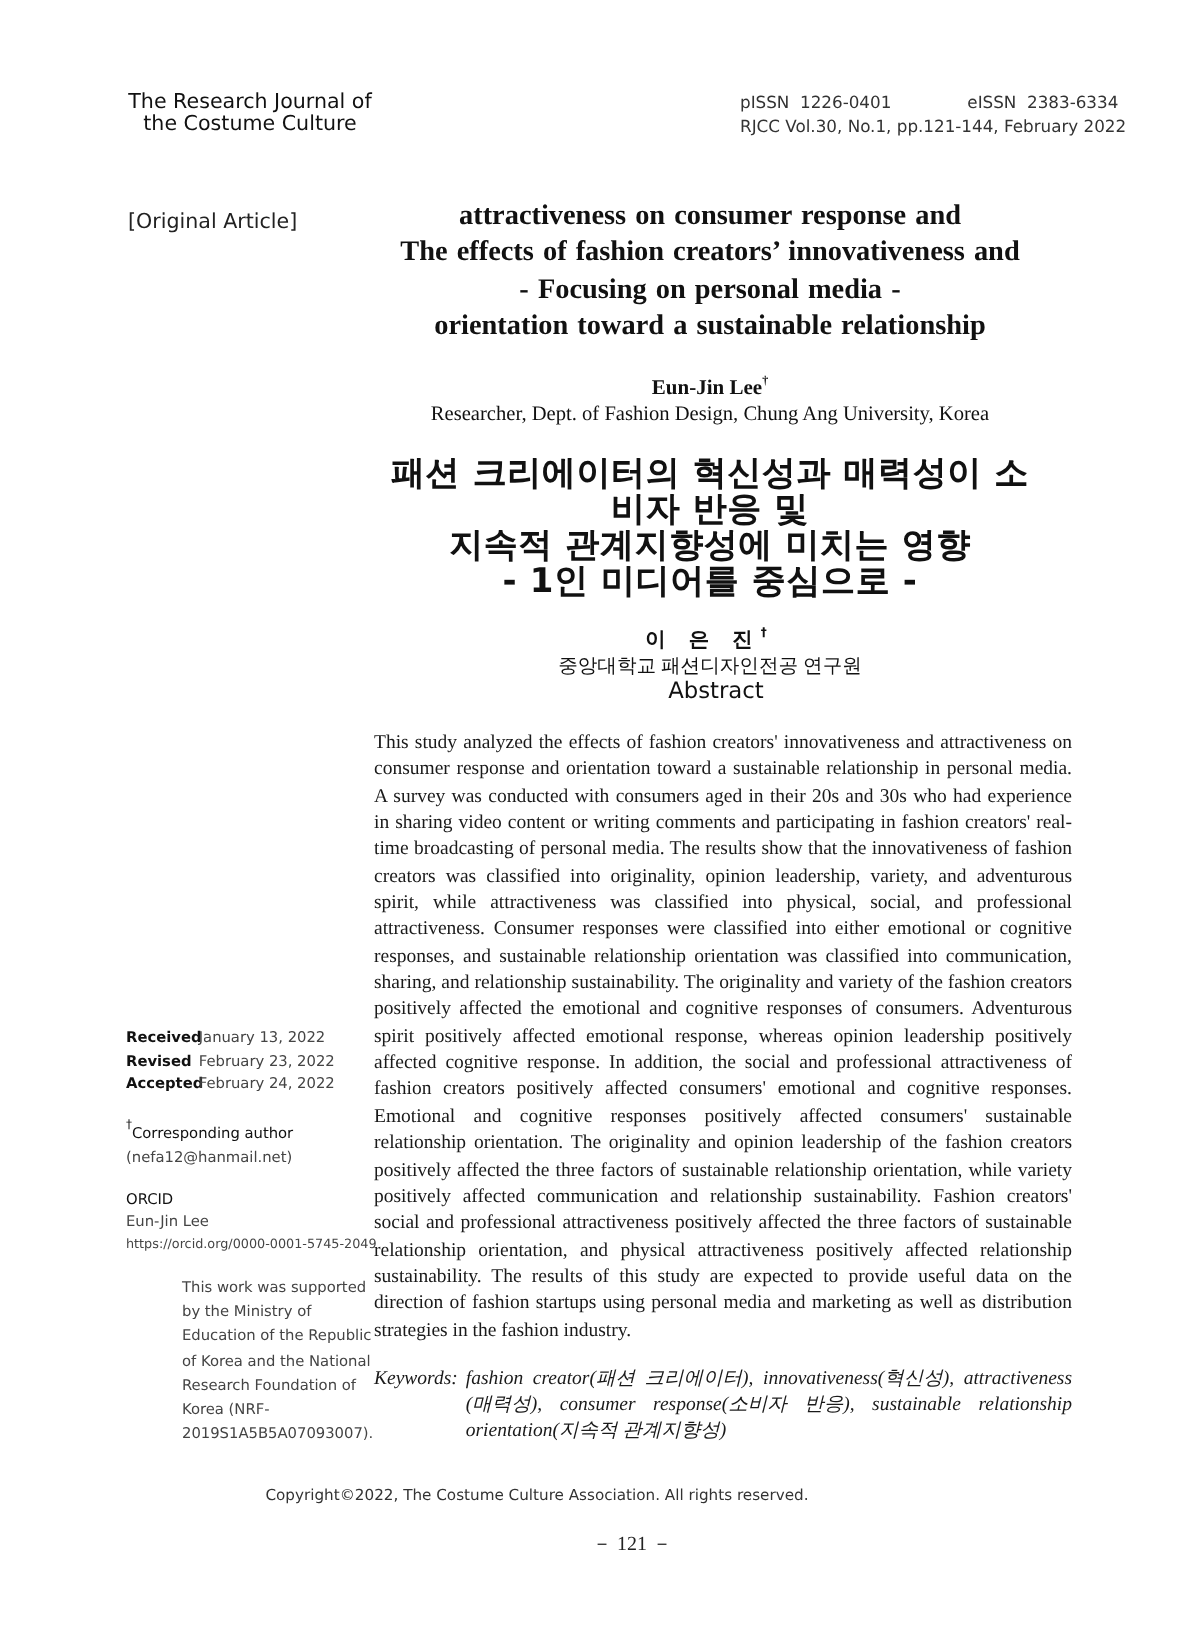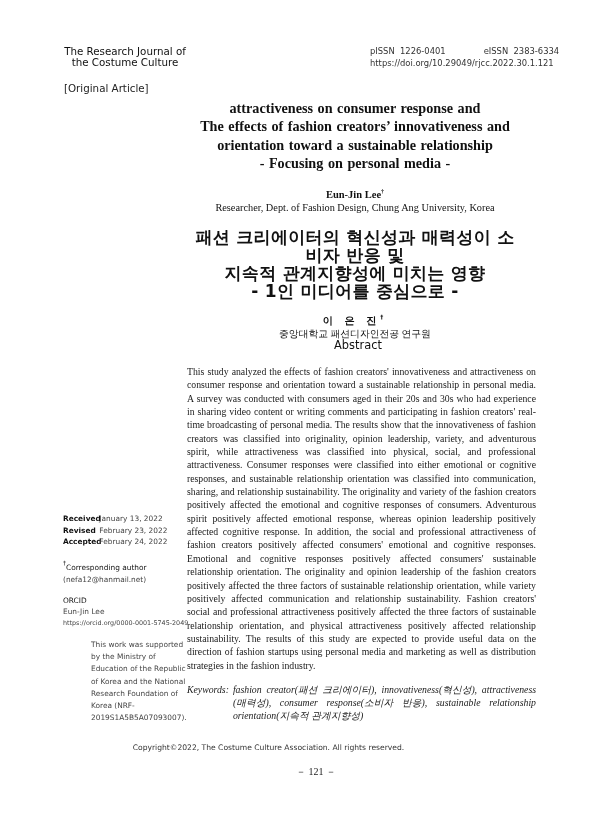--- a/index.html
+++ b/index.html
@@ -6,21 +6,21 @@
   body { width: 600px; height: 821px; position: relative; overflow: hidden; color: #111; }
   .sans { font-family: "DejaVu Sans", "Liberation Sans", sans-serif; }
   .serif { font-family: "Liberation Serif", "DejaVu Serif", serif; }
 
   #journal-name { position: absolute; left: 55px; top: 46px; width: 140px; text-align: center;
     font-size: 10.3px; line-height: 11px; color: #111; }
   #issn-block { position: absolute; left: 370px; top: 45px; width: 230px; font-size: 8.4px; line-height: 12.2px; color: #333; }
   #issn-block .row { white-space: pre; }
   .issn-gap { display: inline-block; width: 38px; }
 
-  #article-type { position: absolute; left: 64px; top: 82px; font-size: 10.3px; color: #222; }
+  #article-type { position: absolute; left: 64px; top: 105px; font-size: 10.3px; color: #222; }
 
   #title-block { position: absolute; left: 190px; top: 99px; width: 330px; text-align: center; }
   #title-en { font-weight: bold; font-size: 14.2px; line-height: 18.4px; word-spacing: 1px; }
   #author-en { margin-top: 12px; font-weight: bold; font-size: 10.5px; line-height: 13px; }
   #affil-en { font-size: 10.3px; line-height: 13px; }
   #title-ko { margin-top: 14px; font-weight: bold; font-size: 17px; line-height: 18.2px; letter-spacing: 0.3px; }
   #author-ko { margin-top: 10px; font-weight: bold; font-size: 10.2px; line-height: 13px; letter-spacing: 4px; }
   #affil-ko { font-size: 9.8px; line-height: 13px; }
   sup { font-size: 6px; vertical-align: 5px; }
 
@@ -50,31 +50,31 @@
 </head>
 <body>
 
 <div id="journal-name" class="sans">
   <div>The Research Journal of</div>
   <div>the Costume Culture</div>
 </div>
 
 <div id="issn-block" class="sans">
   <div class="row"><span>pISSN  1226-0401</span><span class="issn-gap"></span><span>eISSN  2383-6334</span></div>
-  <div class="row">https://doi.org/10.29049/rjcc.2022.30.1.121</div>
+  <div class="row">RJCC Vol.30, No.1, pp.121-144, February 2022</div>
 </div>
 
 <div id="article-type" class="sans">[Original Article]</div>
 
 <div id="title-block">
   <div id="title-en" class="serif">
     <div>attractiveness on consumer response and</div>
     <div>The effects of fashion creators’ innovativeness and</div>
+    <div>- Focusing on personal media -</div>
     <div>orientation toward a sustainable relationship</div>
-    <div>- Focusing on personal media -</div>
   </div>
   <div id="author-en" class="serif"><span>Eun-Jin Lee</span><sup>†</sup></div>
   <div id="affil-en" class="serif">Researcher, Dept. of Fashion Design, Chung Ang University, Korea</div>
 
   <div id="title-ko" class="sans">
     <div>패션 크리에이터의 혁신성과 매력성이 소비자 반응 및</div>
     <div>지속적 관계지향성에 미치는 영향</div>
     <div>- 1인 미디어를 중심으로 -</div>
   </div>
   <div id="author-ko" class="sans"><span>이 은 진</span><sup>†</sup></div>

